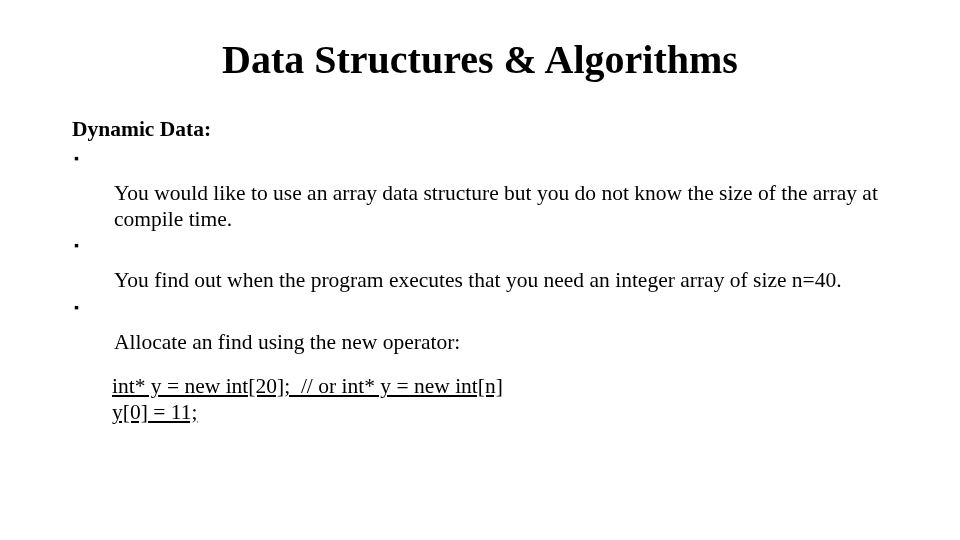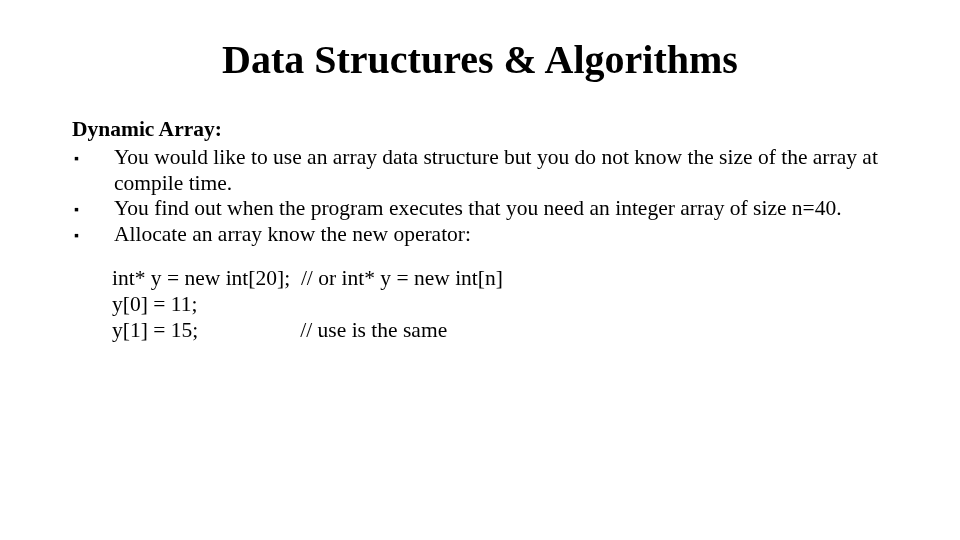--- a/index.html
+++ b/index.html
@@ -45,54 +45,55 @@
     width: 40px;
     flex: 0 0 40px;
     text-align: left;
     font-family: Arial, sans-serif;
     font-size: 14px;
     line-height: 26px;
     padding-left: 2px;
   }
   .bullet-text {
     flex: 1;
+    margin-top: 36px;
   }
   .codeblock {
     padding-left: 40px;
   }
   .codeline {
     white-space: pre;
+    text-decoration: underline;
   }
 </style>
 </head>
 <body>
 <div class="slide">
 
   <div class="title">Data Structures &amp; Algorithms</div>
 
   <div class="body">
 
-    <div class="subheading">Dynamic Array:</div>
+    <div class="subheading">Dynamic Data:</div>
 
     <div class="bullets">
       <div class="bullet-row">
         <div class="bullet-mark">▪</div>
         <div class="bullet-text">You would like to use an array data structure but you do not know the size of the array at compile time.</div>
       </div>
       <div class="bullet-row">
         <div class="bullet-mark">▪</div>
         <div class="bullet-text">You find out when the program executes that you need an integer array of size n=40.</div>
       </div>
       <div class="bullet-row">
         <div class="bullet-mark">▪</div>
-        <div class="bullet-text">Allocate an array know the new operator:</div>
+        <div class="bullet-text">Allocate an find using the new operator:</div>
       </div>
     </div>
 
     <div class="codeblock">
       <div class="codeline">int* y = new int[20];  // or int* y = new int[n]</div>
       <div class="codeline">y[0] = 11;</div>
-      <div class="codeline">y[1] = 15;                   // use is the same</div>
     </div>
 
   </div>
 
 </div>
 
 </body></html>

